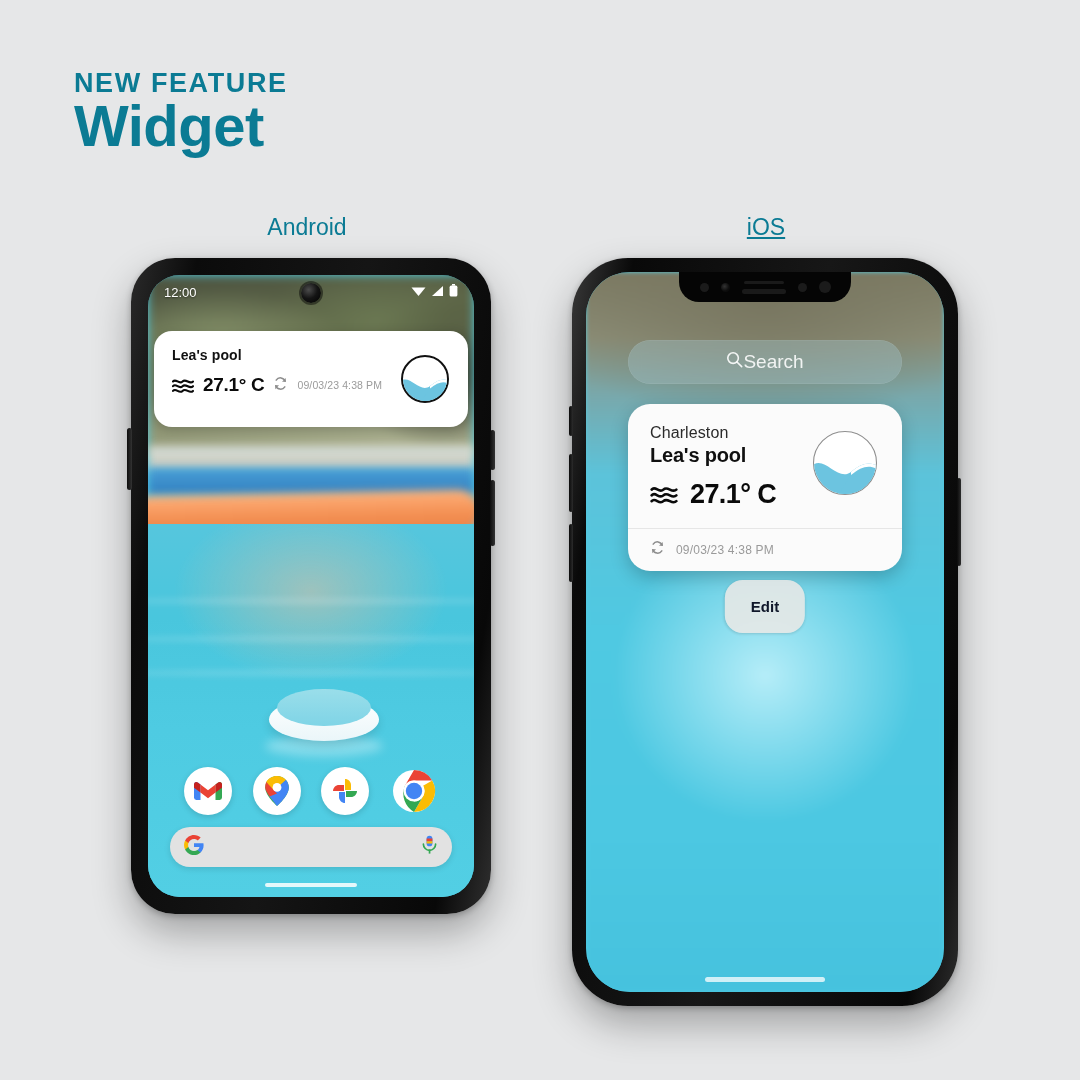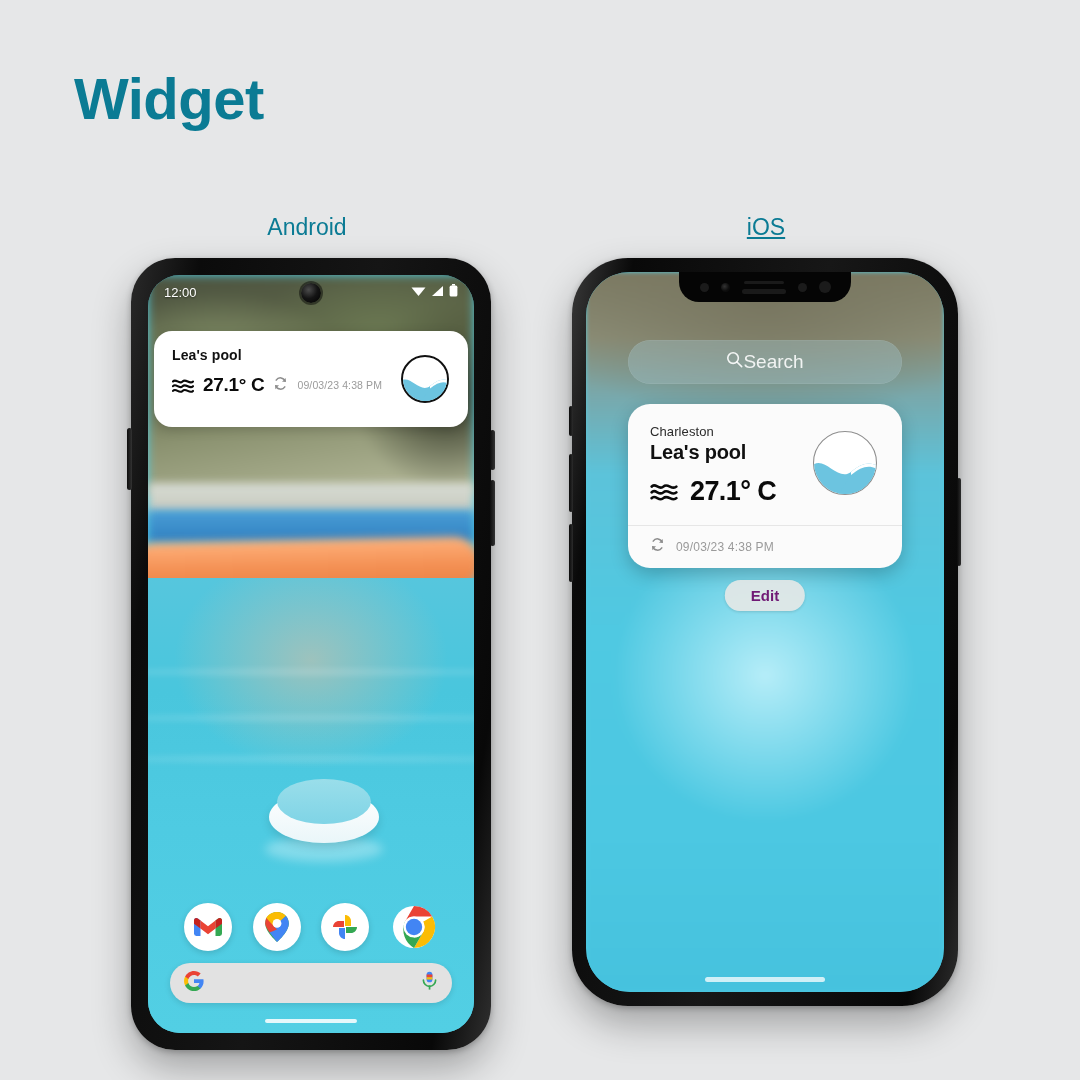--- a/index.html
+++ b/index.html
@@ -28,21 +28,21 @@
     text-align:center;width:260px;
   }
   #label-android{left:177px;top:214px;}
   #label-ios{left:636px;top:214px;text-decoration:underline;}
 
   
   .phone{position:absolute;}
 
   
   #phone-android{
-    left:131px;top:258px;width:360px;height:792px;
+    left:131px;top:258px;width:360px;height:656px;
   }
   .and-body{
     position:absolute;inset:0;
     background:linear-gradient(100deg,#2a2a2a 0%,#0b0b0b 14%,#151515 50%,#080808 88%,#303030 100%);
     border-radius:44px;
     box-shadow:0 18px 38px rgba(0,0,0,.30), 0 2px 6px rgba(0,0,0,.25);
   }
   .and-screen{
     position:absolute;left:17px;top:17px;right:17px;bottom:17px;
     border-radius:32px;overflow:hidden;
@@ -176,54 +176,55 @@
     color:rgba(255,255,255,.88);font-size:19px;
     box-shadow:inset 0 0 0 .5px rgba(255,255,255,.12);
   }
 
   .ios-widget{
     position:absolute;left:42px;right:42px;top:132px;
     background:#fbfbfb;border-radius:22px;overflow:hidden;
     box-shadow:0 6px 18px rgba(0,0,0,.22);
   }
   .ios-widget-main{position:relative;padding:20px 22px 18px 22px;}
-  .ios-city{font-size:13px;color:#2b2b2b;letter-spacing:.1px;}
+  .ios-city{font-size:16px;color:#2b2b2b;letter-spacing:.1px;}
   .ios-pool{font-size:20px;font-weight:bold;color:#101010;margin-top:2px;letter-spacing:-.2px;}
   .ios-temprow{display:flex;align-items:center;gap:12px;margin-top:12px;}
   .ios-temp{font-size:27px;font-weight:bold;color:#0a0a0a;letter-spacing:-.6px;}
   .ios-logo{position:absolute;right:24px;top:26px;width:66px;height:66px;}
   .ios-divider{height:1px;background:#e6e6e6;}
   .ios-widget-foot{
     display:flex;align-items:center;gap:11px;padding:11px 22px 12px 22px;
   }
   .ios-stamp{font-size:12px;color:#9a9a9a;letter-spacing:.2px;}
 
   .ios-edit{
     position:absolute;left:50%;transform:translateX(-50%);top:308px;
-    padding:7px 26px;border-radius:18px;
+    padding:18px 26px;border-radius:18px;
     background:rgba(232,232,230,.88);
-    color:#701a75;font-size:15px;font-weight:bold;
+    color:#0f172a;font-size:15px;font-weight:bold;
     box-shadow:0 1px 3px rgba(0,0,0,.14);
   }
   .ios-home{
     position:absolute;left:50%;transform:translateX(-50%);bottom:10px;
     width:120px;height:5px;border-radius:3px;background:rgba(255,255,255,.75);
   }
   .ios-btn{position:absolute;background:linear-gradient(90deg,#0a0a0a,#2c2c2c);border-radius:3px;}
   #ios-btn-mute{left:-3px;top:148px;width:4px;height:30px;}
   #ios-btn-vu{left:-3px;top:196px;width:4px;height:58px;}
   #ios-btn-vd{left:-3px;top:266px;width:4px;height:58px;}
   #ios-btn-pw{right:-3px;top:220px;width:4px;height:88px;}
 
   .wave-glyph{display:block;}
 </style>
 </head>
 <body>
 
 <div class="headline">
+  <div class="kicker">NEW FEATURE</div>
   <div class="title">Widget</div>
 </div>
 
 <div class="plat-label" id="label-android">Android</div>
 <div class="plat-label" id="label-ios">iOS</div>
 
 <div class="phone" id="phone-android">
   <div class="and-body"></div>
 
   <div class="and-btn" id="and-btn-vol"></div>

